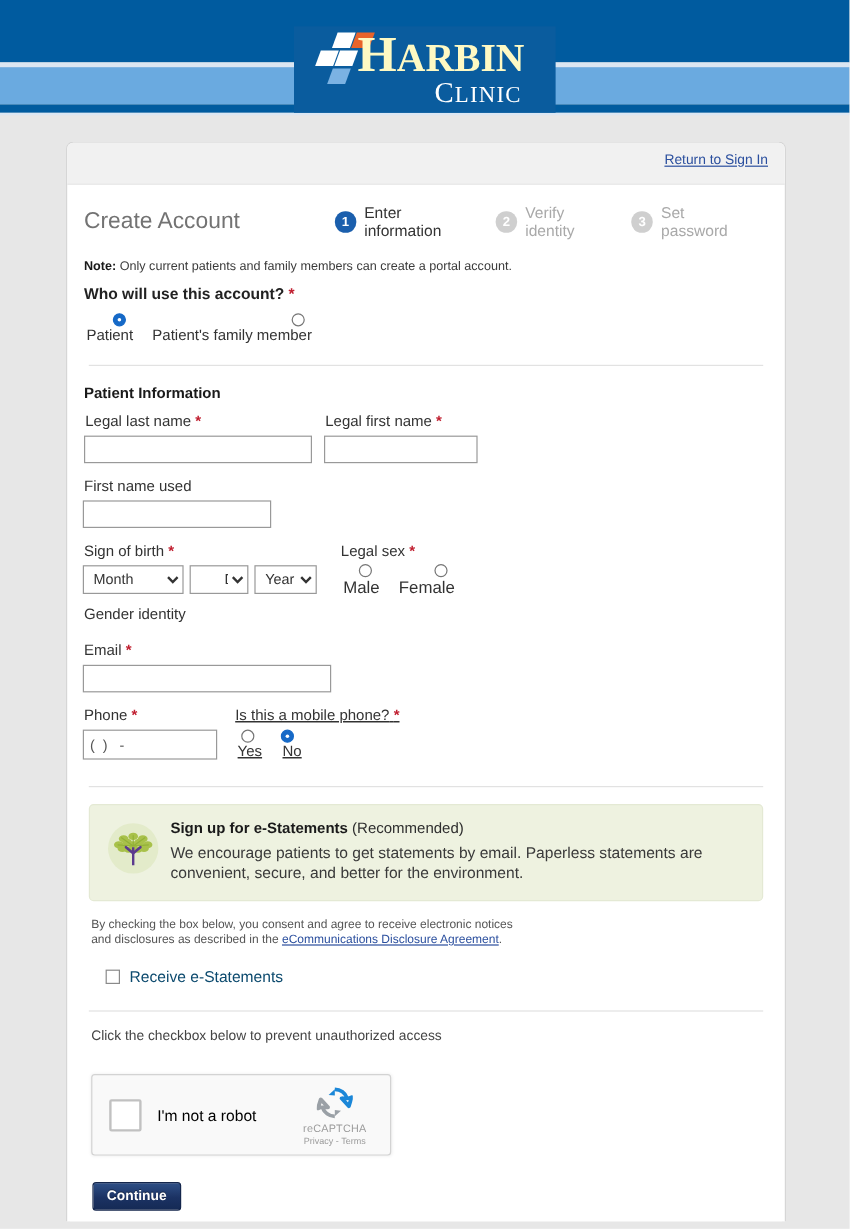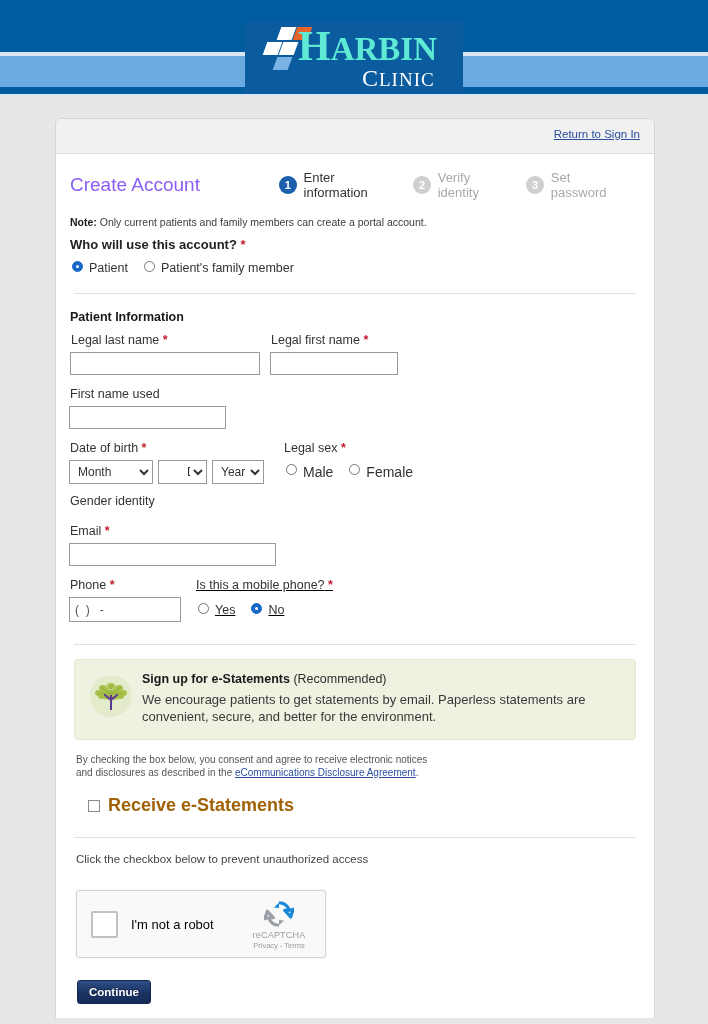--- a/index.html
+++ b/index.html
@@ -37,21 +37,21 @@
   .para.p2 { left: 38px; top: 0px;  background: #e8632a; }
   .para.p3 { left: 8px;  top: 15px; background: #ffffff; }
   .para.p4 { left: 24px; top: 15px; background: #ffffff; }
   .para.p5 { left: 18px; top: 30px; background: #7bb2e3; }
 
   .logo-harbin {
     position: absolute; left: 53px; top: 2px;
     font-family: "Liberation Serif", serif;
     font-weight: bold;
     font-size: 42px;
-    color: #5eead4;
+    color: #fef9c3;
     letter-spacing: 0px;
     line-height: 44px;
   }
   .logo-harbin .small { font-size: 33px; }
   .logo-clinic {
     position: absolute; left: 117px; top: 44px;
     font-family: "Liberation Serif", serif;
     font-size: 24px;
     color: #ffffff;
     letter-spacing: 1px;
@@ -87,21 +87,21 @@
 
   .card-body { padding: 0 13px; position: relative; }
 
   .title-row {
     display: flex; align-items: center;
     height: 62px;
     padding-left: 1px;
   }
   .page-title {
     font-size: 19px;
-    color: #8b5cf6;
+    color: #737373;
     font-weight: normal;
     width: 215px;
   }
   .steps { display: flex; align-items: center; gap: 0px; }
   .step { display: flex; align-items: center; margin-right: 14px; }
   .step-num {
     width: 18px; height: 18px; border-radius: 50%;
     color: #ffffff; font-size: 11px; font-weight: bold;
     display: flex; align-items: center; justify-content: center;
     margin-right: 7px;
@@ -118,21 +118,21 @@
   }
   .note b { color: #1a1a1a; }
 
   .q-label {
     font-size: 13px; font-weight: bold; color: #222222;
     padding-left: 1px; margin-bottom: 9px;
   }
   .req { color: #c01e2f; font-weight: bold; }
 
   .radio-row { display: flex; align-items: center; padding-left: 3px; }
-  .radio-item { display: flex; align-items: flex-start; margin-right: 16px; }
+  .radio-item { display: flex; align-items: flex-end; margin-right: 16px; flex-direction: column; }
   .rdo {
     width: 11px; height: 11px; border-radius: 50%;
     border: 1px solid #767676; background: #ffffff;
     margin-right: 6px; position: relative; flex: none;
   }
   .rdo.checked { border: 1px solid #1669c7; background: #1669c7; }
   .rdo.checked::after {
     content: ""; position: absolute; left: 3px; top: 3px;
     width: 3px; height: 3px; border-radius: 50%; background: #ffffff;
   }
@@ -196,21 +196,21 @@
     font-size: 10px; color: #555555; line-height: 13px;
     padding-left: 7px; margin-top: 13px;
   }
   .disc a { color: #2b4f9e; text-decoration: underline; cursor: pointer; }
 
   .cb-row { display: flex; align-items: center; padding-left: 19px; margin-top: 16px; }
   .cbox {
     width: 12px; height: 12px; border: 1px solid #8a8a8a;
     background: #ffffff; margin-right: 8px; flex: none;
   }
-  .cb-label { font-size: 18px; font-weight: bold; color: #a16207; }
+  .cb-label { font-size: 13px; font-weight: normal; color: #0c4a6e; }
 
   .captcha-hint {
     font-size: 11.5px; color: #444444;
     padding-left: 7px; margin-bottom: 25px;
   }
   .captcha {
     margin-left: 7px;
     width: 250px; height: 68px;
     background: #f9f9f9;
     border: 1px solid #d3d3d3;
@@ -342,21 +342,21 @@
     </div>
 
     <div class="col" style="margin-top:12px;">
       <div class="fld-label">First name used</div>
       <input class="txt" style="width: 157px;" type="text" value="">
     </div>
 
     <div class="row" style="margin-top:12px;">
       <div class="col">
         <div class="fld-label">
-          <span>Date of birth</span>
+          <span>Sign of birth</span>
           <span class="req">*</span>
         </div>
         <div class="row">
           <select class="sel" style="width:84px;">
             <option>Month</option>
           </select>
           <select class="sel" style="width:49px; margin-left:5px;padding-left:24px;">
             <option>Day</option>
           </select>
           <select class="sel" style="width:52px; margin-left:5px;">

